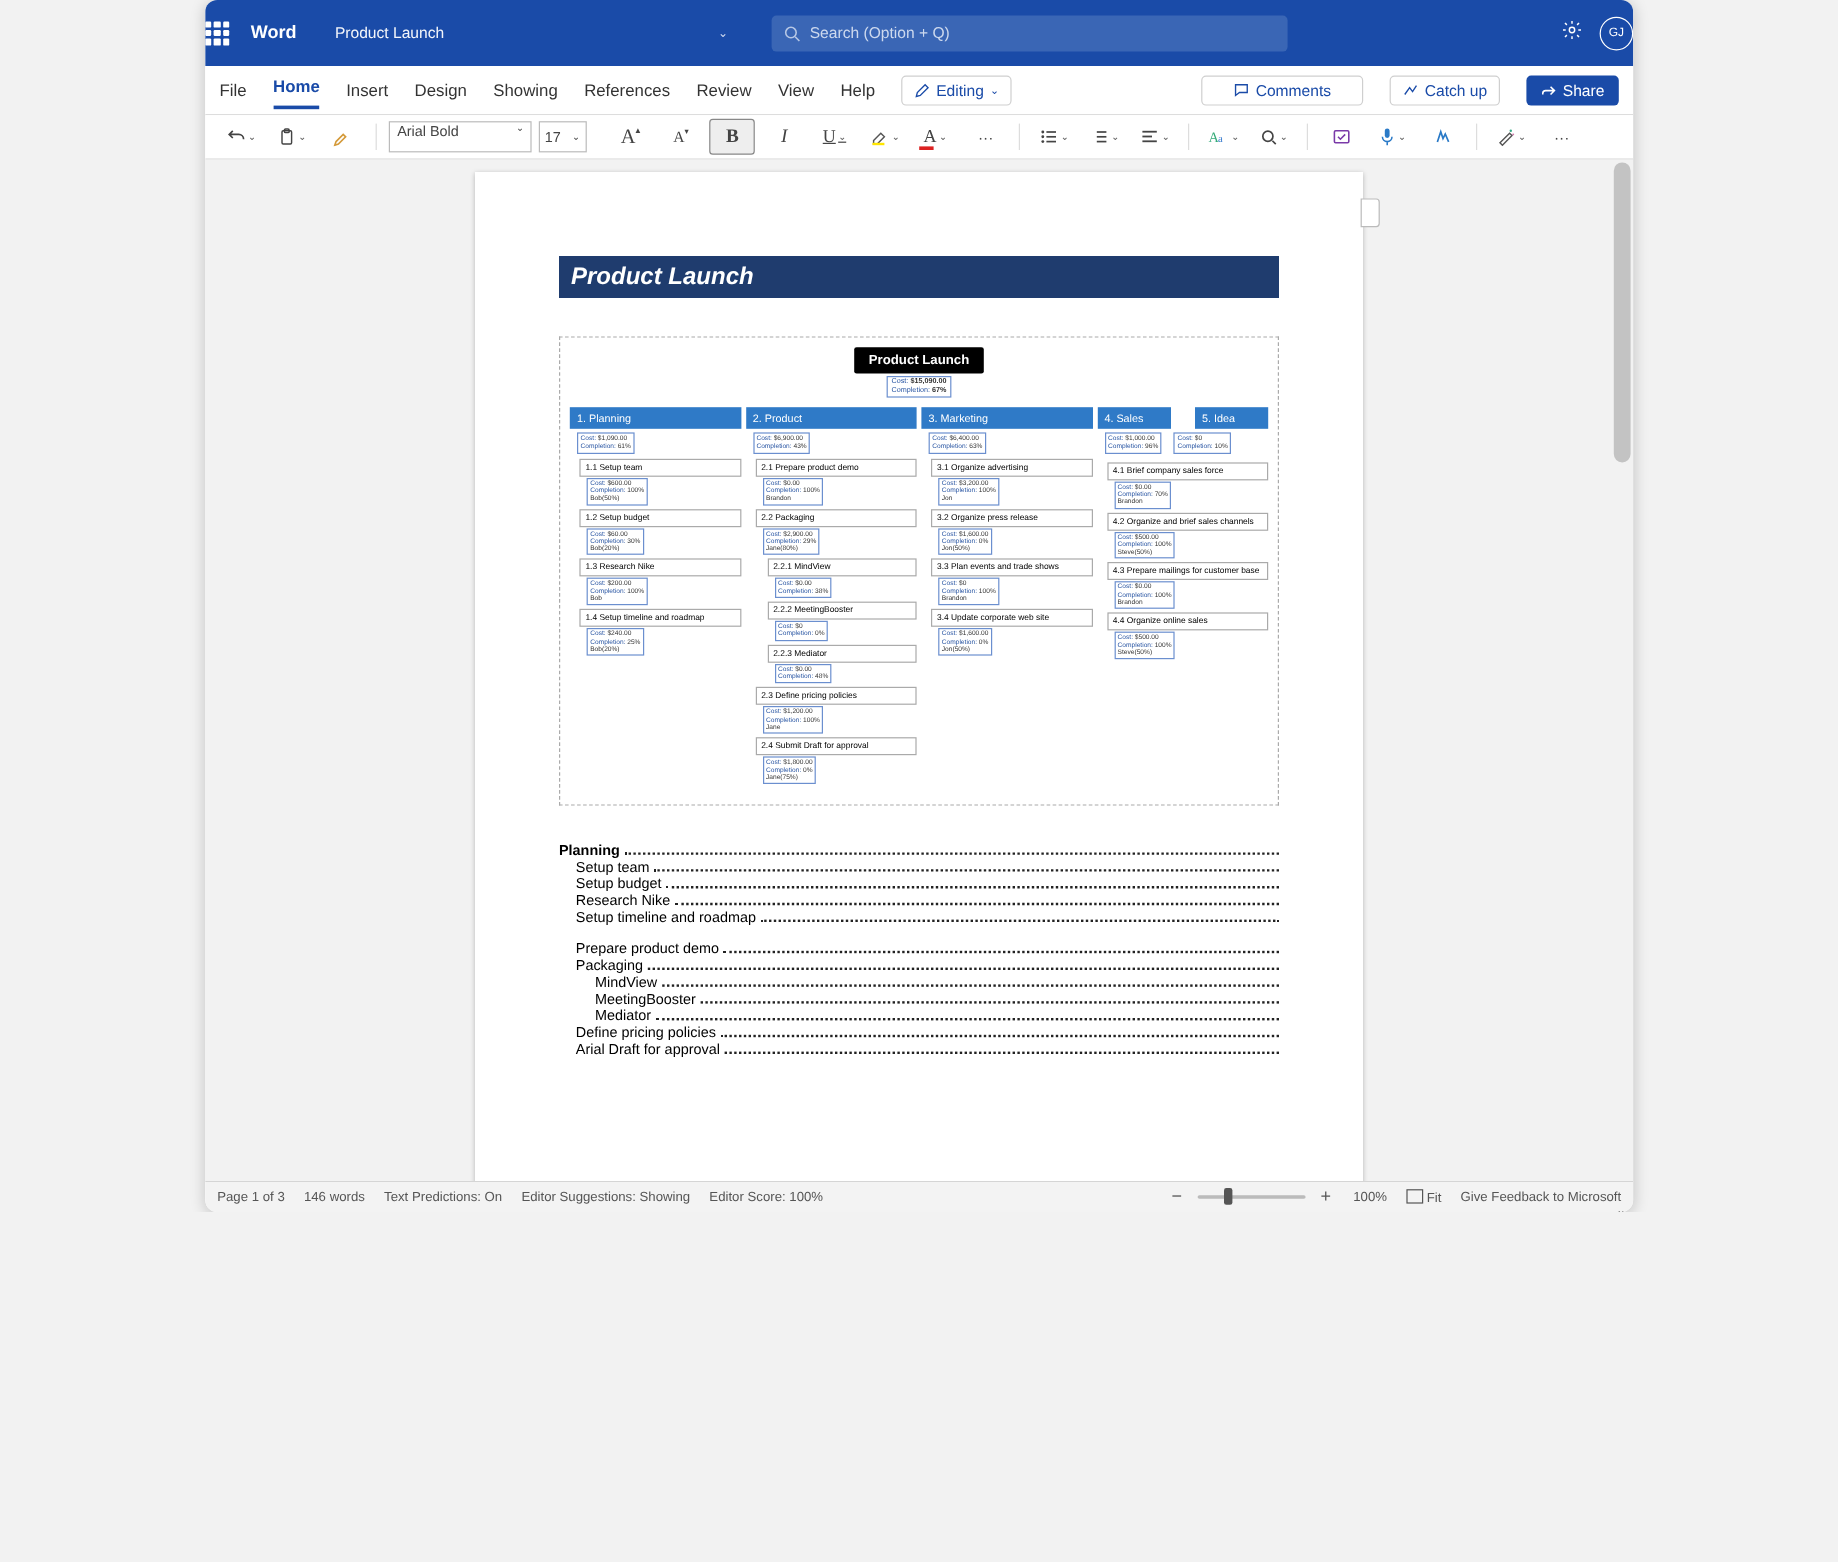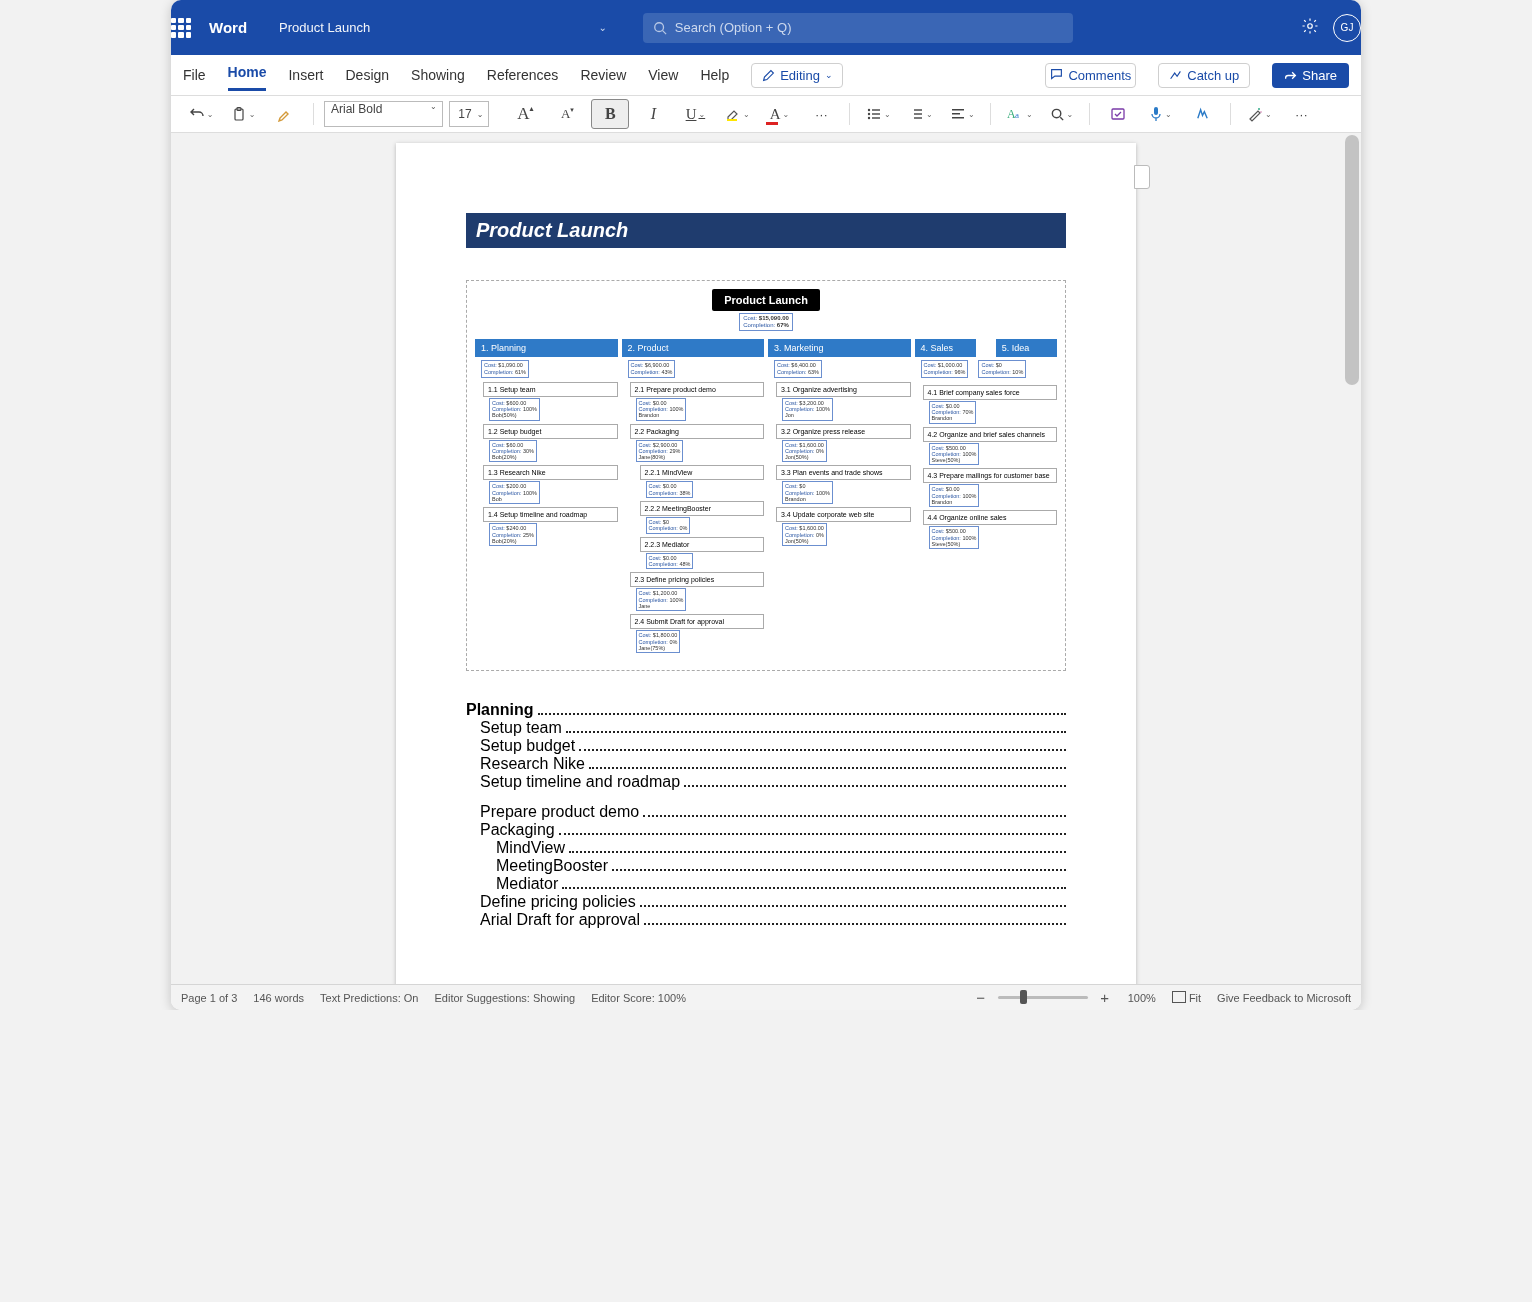--- a/index.html
+++ b/index.html
@@ -13,32 +13,32 @@
 .searchbox svg{width:14px;height:14px;margin-right:8px;opacity:.85}
 .title-right{margin-left:auto;display:flex;align-items:center;gap:14px}
 .gear-icon svg{width:18px;height:18px;cursor:pointer}
 .avatar{width:26px;height:26px;border:1px solid #fff;border-radius:50%;display:flex;align-items:center;justify-content:center;font-size:10px;color:#fff;cursor:pointer}
 .menubar{height:40px;display:flex;align-items:center;padding:0 12px;gap:22px;font-size:14px;color:#333;border-bottom:1px solid #ddd;background:#fff}
 .menubar .tab{cursor:pointer;padding:4px 0}
 .menubar .tab.active{color:#1a4ba8;font-weight:600;border-bottom:3px solid #1a4ba8;padding-bottom:8px}
 .menu-spacer{flex:1}
 .mode-btn{border:1px solid #cfcfcf;border-radius:4px;padding:4px 10px;display:flex;align-items:center;gap:5px;font-size:13px;cursor:pointer;color:#1a4ba8}
 .catch-btn{border:1px solid #cfcfcf;border-radius:4px;padding:4px 10px;display:flex;align-items:center;gap:5px;font-size:13px;cursor:pointer;color:#1a4ba8}
-.comments-btn{border:1px solid #cfcfcf;border-radius:4px;padding:4px 4px;display:flex;align-items:flex-start;gap:5px;font-size:13px;cursor:pointer;color:#1a4ba8}
+.comments-btn{border:1px solid #cfcfcf;border-radius:4px;padding:4px 26px;display:flex;align-items:center;gap:5px;font-size:13px;cursor:pointer;color:#1a4ba8}
 .share-btn{background:#1a4ba8;color:#fff;border-radius:4px;padding:5px 12px;display:flex;align-items:center;gap:5px;font-size:13px;cursor:pointer}
 .ribbon{height:36px;display:flex;align-items:center;padding:0 12px;gap:6px;border-bottom:1px solid #ddd;background:#fff;font-size:13px;color:#444}
 .rbtn{height:28px;min-width:28px;display:flex;align-items:center;justify-content:center;border-radius:3px;cursor:pointer;padding:0 4px;position:relative}
 .rbtn .car{font-size:8px;margin-left:2px;color:#666}
 .rbtn.active{border:1px solid #888;background:#eee}
 .rsep{width:1px;height:22px;background:#ddd;margin:0 4px}
 .fontbox{border:1px solid #bbb;height:24px;display:flex;align-items:flex-start}
 .fontbox .name{width:88px;padding:0 6px;font-size:12px}
 .fontbox .car{font-size:8px;padding:0 5px;color:#555}
 .sizebox{border:1px solid #bbb;height:24px;display:flex;align-items:center}
-.sizebox .val{width:22px;text-align:right;font-size:12px}
+.sizebox .val{width:22px;text-align:center;font-size:12px}
 .sizebox .car{font-size:8px;padding:0 5px;color:#555}
 .chev-expand{position:absolute;right:6px;bottom:-5px;font-size:10px;color:#666;cursor:pointer}
 .docarea{flex:1;background:#f2f2f2;overflow:auto;position:relative}
 .scrollbar-v{position:absolute;right:2px;top:2px;width:14px;height:250px;background:#c3c3c3;border-radius:7px}
 .page{width:740px;min-height:960px;background:#fff;margin:10px auto 0;box-shadow:0 1px 4px rgba(0,0,0,0.25);padding:70px 70px 30px 70px;box-sizing:border-box;position:relative}
 .page-handle{position:absolute;right:-14px;top:22px;width:14px;height:22px;border:1px solid #bbb;background:#fff;border-radius:0 3px 3px 0}
 .doc-title{background:#1f3c6e;color:#fff;font-weight:bold;font-size:20px;padding:6px 10px;font-style:italic}
 .diagram-frame{border:1px dashed #aaa;margin-top:32px;padding:6px 8px 14px;position:relative;font-size:7px}
 .root-node{background:#000;color:#fff;font-weight:600;font-size:11px;padding:5px 12px;border-radius:2px;width:fit-content;margin:2px auto 0}
 .root-meta{border:1px solid #6b8fcf;font-size:6px;line-height:1.2;color:#333;width:fit-content;margin:2px auto 0;padding:1px 3px;text-align:left}
@@ -48,21 +48,21 @@
 .col-hd{background:#2f7ac7;color:#fff;font-size:9px;font-weight:400;padding:4px 6px;margin-bottom:3px}
 .col-meta{border:1px solid #6b8fcf;font-size:5.5px;line-height:1.2;color:#333;padding:1px 2px;margin:0 0 4px 6px;width:fit-content}
 .col-meta span{color:#2a56a3}
 .task{border:1px solid #aaa;font-size:7px;padding:3px 4px;margin:3px 0 1px 8px;background:#fff}
 .task.sub{margin-left:18px}
 .tmeta{border:1px solid #6b8fcf;font-size:5.5px;line-height:1.15;color:#333;padding:1px 2px;margin:0 0 3px 14px;width:fit-content}
 .tmeta.sub{margin-left:24px}
 .tmeta span{color:#2a56a3}
 .col5-pair{display:flex;gap:20px}
 .col5-pair .col-hd{flex:1}
-.toc{margin-top:30px;font-size:16px;color:#000}
+.toc{margin-top:30px;font-size:12px;color:#000}
 .toc-h{font-weight:bold;margin-top:14px}
 .toc-row{display:flex;align-items:baseline;white-space:nowrap}
 .toc-row.l1{padding-left:14px}
 .toc-row.l2{padding-left:30px}
 .toc-lbl{margin-right:4px}
 .toc-dots{flex:1;border-bottom:2px dotted #222;height:9px}
 .toc-h .toc-dots{border-bottom:2px dotted #222}
 .statusbar{height:25px;background:#f3f3f3;border-top:1px solid #d5d5d5;display:flex;align-items:center;font-size:11px;color:#555;padding:0 10px;gap:16px}
 .statusbar .spacer{flex:1}
 .zoom-ctrl{display:flex;align-items:center;gap:10px}

